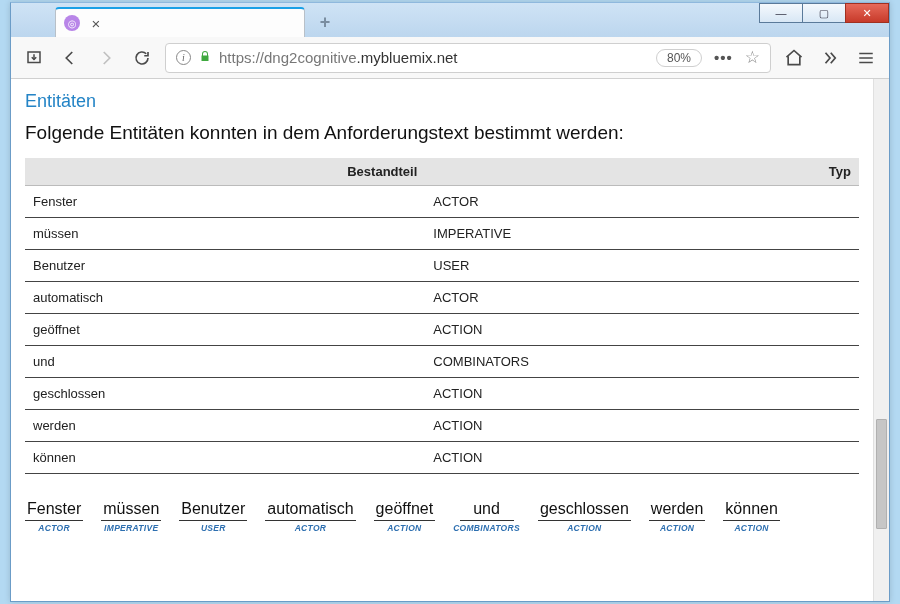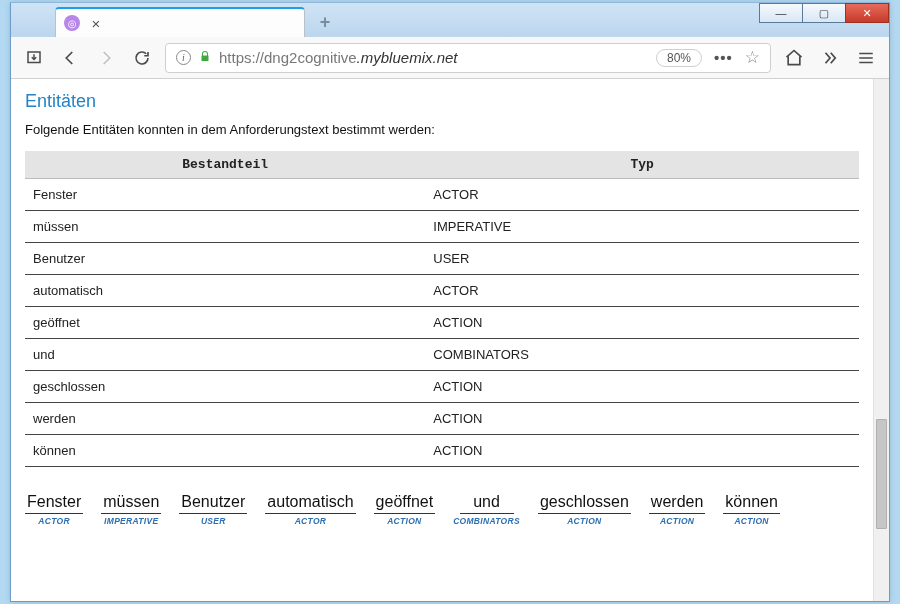--- a/index.html
+++ b/index.html
@@ -109,21 +109,21 @@
     display: flex;
     align-items: center;
     padding: 0 10px;
     gap: 8px;
     background: #fff;
     font-size: 15px;
   }
   .addr .lock { color: #3fa93f; font-size: 13px; }
   .addr .info { width:15px;height:15px;border:1px solid #888;border-radius:50%;display:flex;align-items:center;justify-content:center;font-size:10px;color:#666;font-family:Georgia,serif;font-style:italic;}
   .addr .url { flex:1; color:#777; }
-  .addr .url .host { color:#333;font-style:italic; }
+  .addr .url .host { color:#333; }
   .addr .zoom {
     border:1px solid #cfcfcf; border-radius: 10px; padding: 1px 10px;
     font-size: 12px; color:#555;
   }
   .addr .dots { color:#555; letter-spacing: 1px; font-weight:bold; padding:0 4px; }
   .addr .star { color:#888; font-size:17px; }
 
   
   .content-wrap { flex:1; position:relative; overflow:hidden; background:#fff;padding-left:20px; }
   .content {
@@ -137,34 +137,33 @@
     background: #f0f0f0; border-left:1px solid #e0e0e0;
   }
   .scroll-thumb {
     position:absolute; left:2px; right:2px; top:340px; height:110px;
     background:#c6c6c6; border:1px solid #b0b0b0; border-radius:1px;
   }
 
   h2.section {
     color: #2484c6; font-size: 18px; font-weight: 400; margin-bottom: 10px;
   }
-  .desc { font-size: 13px; margin-bottom: 14px; color:#111; }
+  .desc { font-size: 19px; margin-bottom: 14px; color:#111; }
 
   table.ent {
     width: 100%;
     border-collapse: collapse;
     font-size: 13px;
   }
   table.ent th {
-    text-align: center;
+    text-align: right;
     background: #e4e4e4;
     padding: 6px 8px;
     font-weight: bold;
     border-bottom: 1px solid #bbb;
-    font-family: Liberation Mono, monospace;
   }
   table.ent td {
     padding: 8px 8px;
     border-bottom: 1px solid #444;
   }
   table.ent th:first-child, table.ent td:first-child { width:48%; }
 
   .semantik {
     margin-top: 26px;
   }

